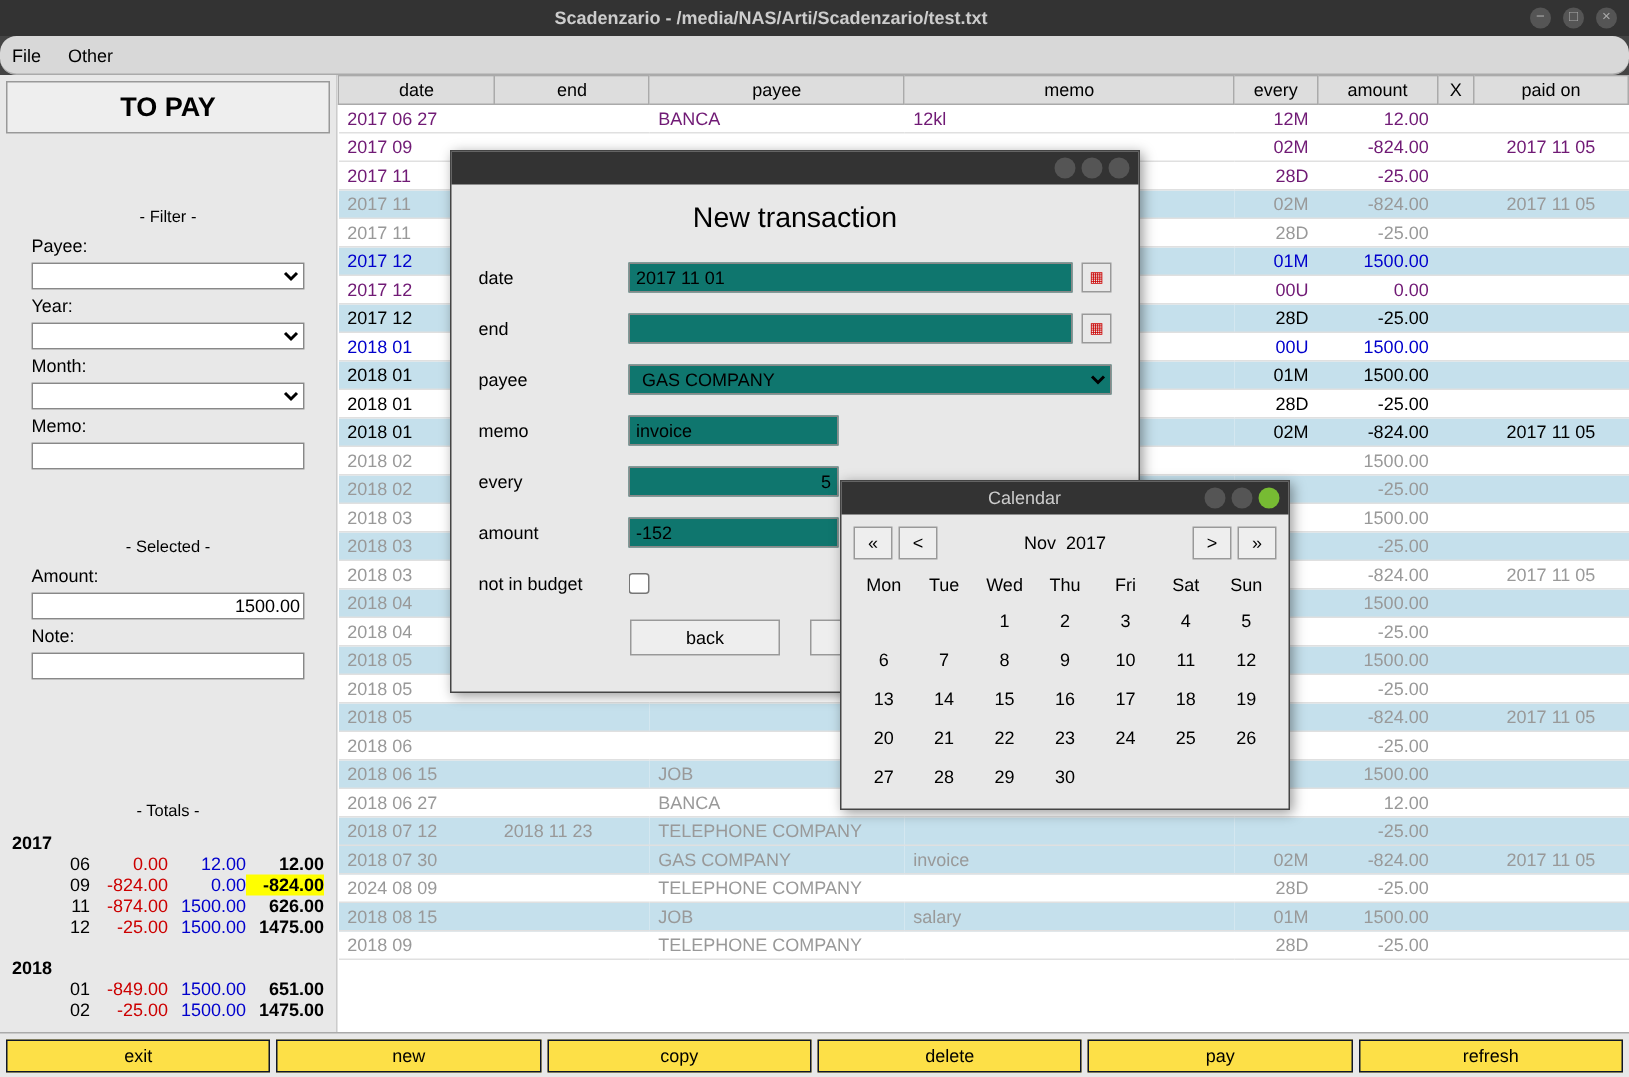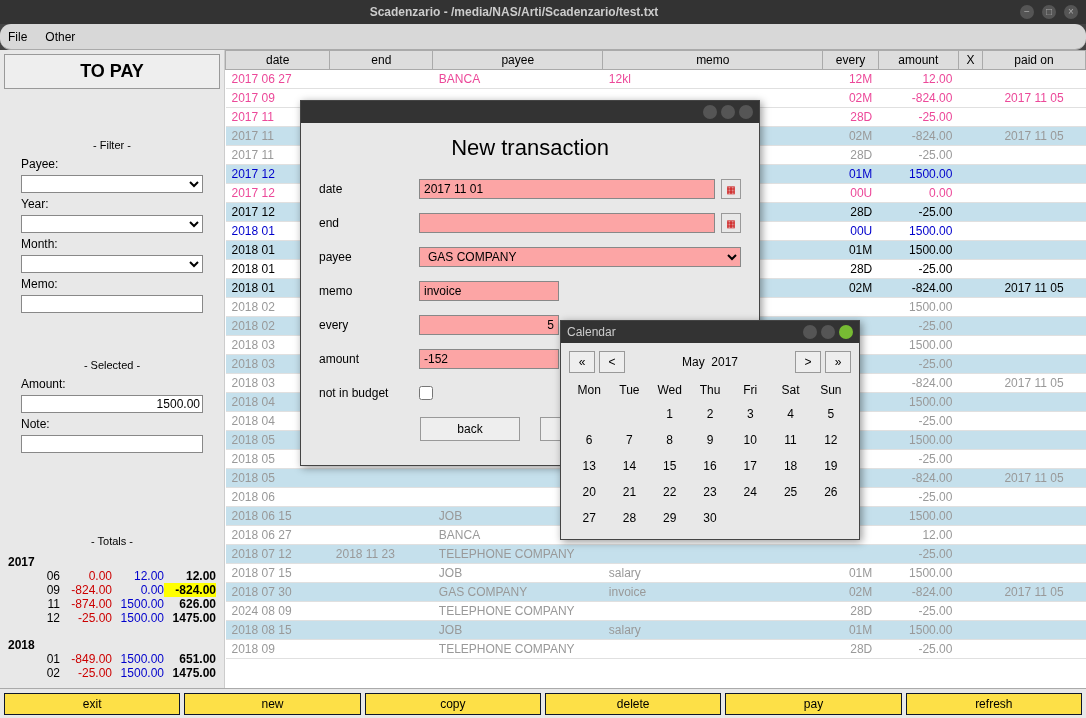--- a/index.html
+++ b/index.html
@@ -29,40 +29,40 @@
 .tot-line .pos { color: #00c; }
 .tot-line .bold { font-weight: bold; color: #000; }
 .hl { background: #ff0; }
 
 .main { flex: 1; display: flex; flex-direction: column; overflow: hidden; }
 .grid { flex: 1; overflow: auto; background: #fff; }
 .grid table { width: 100%; border-collapse: collapse; }
 .grid th { background: #ddd; border: 1px solid #aaa; padding: 2px 4px; font-weight: normal; height: 18px; }
 .grid td { border-bottom: 1px solid #e0e0e0; padding: 1px 6px; height: 19px; }
 .grid tr.alt { background: #c5e0ec; }
-.grid tr.red td { color: #ec4899; }
+.grid tr.red td { color: #701a75; }
 .grid tr.blue td { color: #00c; }
 .grid tr.gray td { color: #999; }
 .grid td.r { text-align: right; }
 .grid td.c { text-align: center; }
 
 .bottombar { height: 30px; background: #e8e8e8; display: flex; align-items: center; padding: 0 4px; gap: 4px; border-top: 1px solid #aaa; }
 .bottombar button { flex: 1; height: 22px; background: #fde047; border: 1px solid #0f172a; cursor: pointer; }
 
 .dialog { position: absolute; background: #e8e8e8; border: 1px solid #444; box-shadow: 2px 2px 8px rgba(0,0,0,0.4); }
 .dialog-title { background: #333; color: #ccc; height: 22px; display: flex; align-items: center; padding: 0 6px; }
 .dialog-title span:first-child { flex: 1; }
 .dialog-close { width: 14px; height: 14px; background: #555; border-radius: 7px; margin-left: 4px; }
 
 .newtx { left: 300px; top: 100px; width: 460px; }
 .newtx-body { padding: 12px 18px; }
-.newtx-body h2 { text-align: center; font-size: 22px; font-weight: normal; margin-bottom: 18px; }
+.newtx-body h2 { text-align: center; font-size: 19px; font-weight: normal; margin-bottom: 18px; }
 .newtx-row { display: flex; align-items: center; margin-bottom: 14px; }
 .newtx-row label { width: 100px; }
-.newtx-row input, .newtx-row select { flex: 1; height: 20px; border: 1px solid #888; background: #fca5a5; padding: 0 4px; }
+.newtx-row input, .newtx-row select { flex: 1; height: 20px; border: 1px solid #888; background: #0f766e; padding: 0 4px; }
 .newtx-row input[type=checkbox] { flex: none; width: 14px; }
 .cal-icon { width: 20px; height: 20px; margin-left: 6px; border: 1px solid #999; display:flex;align-items:center;justify-content:center;color:#c00;font-size:10px; cursor:pointer; }
 .newtx-btns { display: flex; gap: 20px; justify-content: center; margin-top: 10px; padding-bottom: 12px;}
 .newtx-btns button { width: 100px; height: 24px; border: 1px solid #999; background: #eee; cursor: pointer; }
 
 .calendar { left: 560px; top: 320px; width: 300px; }
 .cal-body { padding: 8px; }
 .cal-nav { display: flex; align-items: center; gap: 4px; margin-bottom: 6px; }
 .cal-nav button { width: 26px; height: 22px; border: 1px solid #999; background: #eee; cursor: pointer; }
 .cal-nav .cal-label { flex: 1; text-align: center; }
@@ -443,30 +443,20 @@
             <tr class="gray alt">
               <td>2018 07 12</td>
               <td>2018 11 23</td>
               <td>TELEPHONE COMPANY</td>
               <td></td>
               <td class="r"></td>
               <td class="r">-25.00</td>
               <td></td>
               <td class="c"></td>
             </tr>
-            <tr class="gray">
-              <td>2018 07 15</td>
-              <td></td>
-              <td>JOB</td>
-              <td>salary</td>
-              <td class="r">01M</td>
-              <td class="r">1500.00</td>
-              <td></td>
-              <td class="c"></td>
-            </tr>
             <tr class="gray alt">
               <td>2018 07 30</td>
               <td></td>
               <td>GAS COMPANY</td>
               <td>invoice</td>
               <td class="r">02M</td>
               <td class="r">-824.00</td>
               <td></td>
               <td class="c">2017 11 05</td>
             </tr>
@@ -556,30 +546,30 @@
       </div>
     <div class="newtx-btns">
       <button>back</button>
       <button>confirm</button>
     </div>
   </div>
 </div>
 
 <div class="dialog calendar">
   <div class="dialog-title">
-      <span style="text-align:left">Calendar</span>
+      <span style="text-align:center">Calendar</span>
     <div class="dialog-close"></div>
     <div class="dialog-close"></div>
     <div class="dialog-close green"></div>
   </div>
   <div class="cal-body">
     <div class="cal-nav">
       <button>«</button>
       <button>&lt;</button>
-      <span class="cal-label"><span>May</span>&nbsp;&nbsp;<span>2017</span></span>
+      <span class="cal-label"><span>Nov</span>&nbsp;&nbsp;<span>2017</span></span>
       <button>&gt;</button>
       <button>»</button>
     </div>
     <div class="cal-grid" id="cal-grid">
         <div class="dow">Mon</div>
         <div class="dow">Tue</div>
         <div class="dow">Wed</div>
         <div class="dow">Thu</div>
         <div class="dow">Fri</div>
         <div class="dow">Sat</div>

